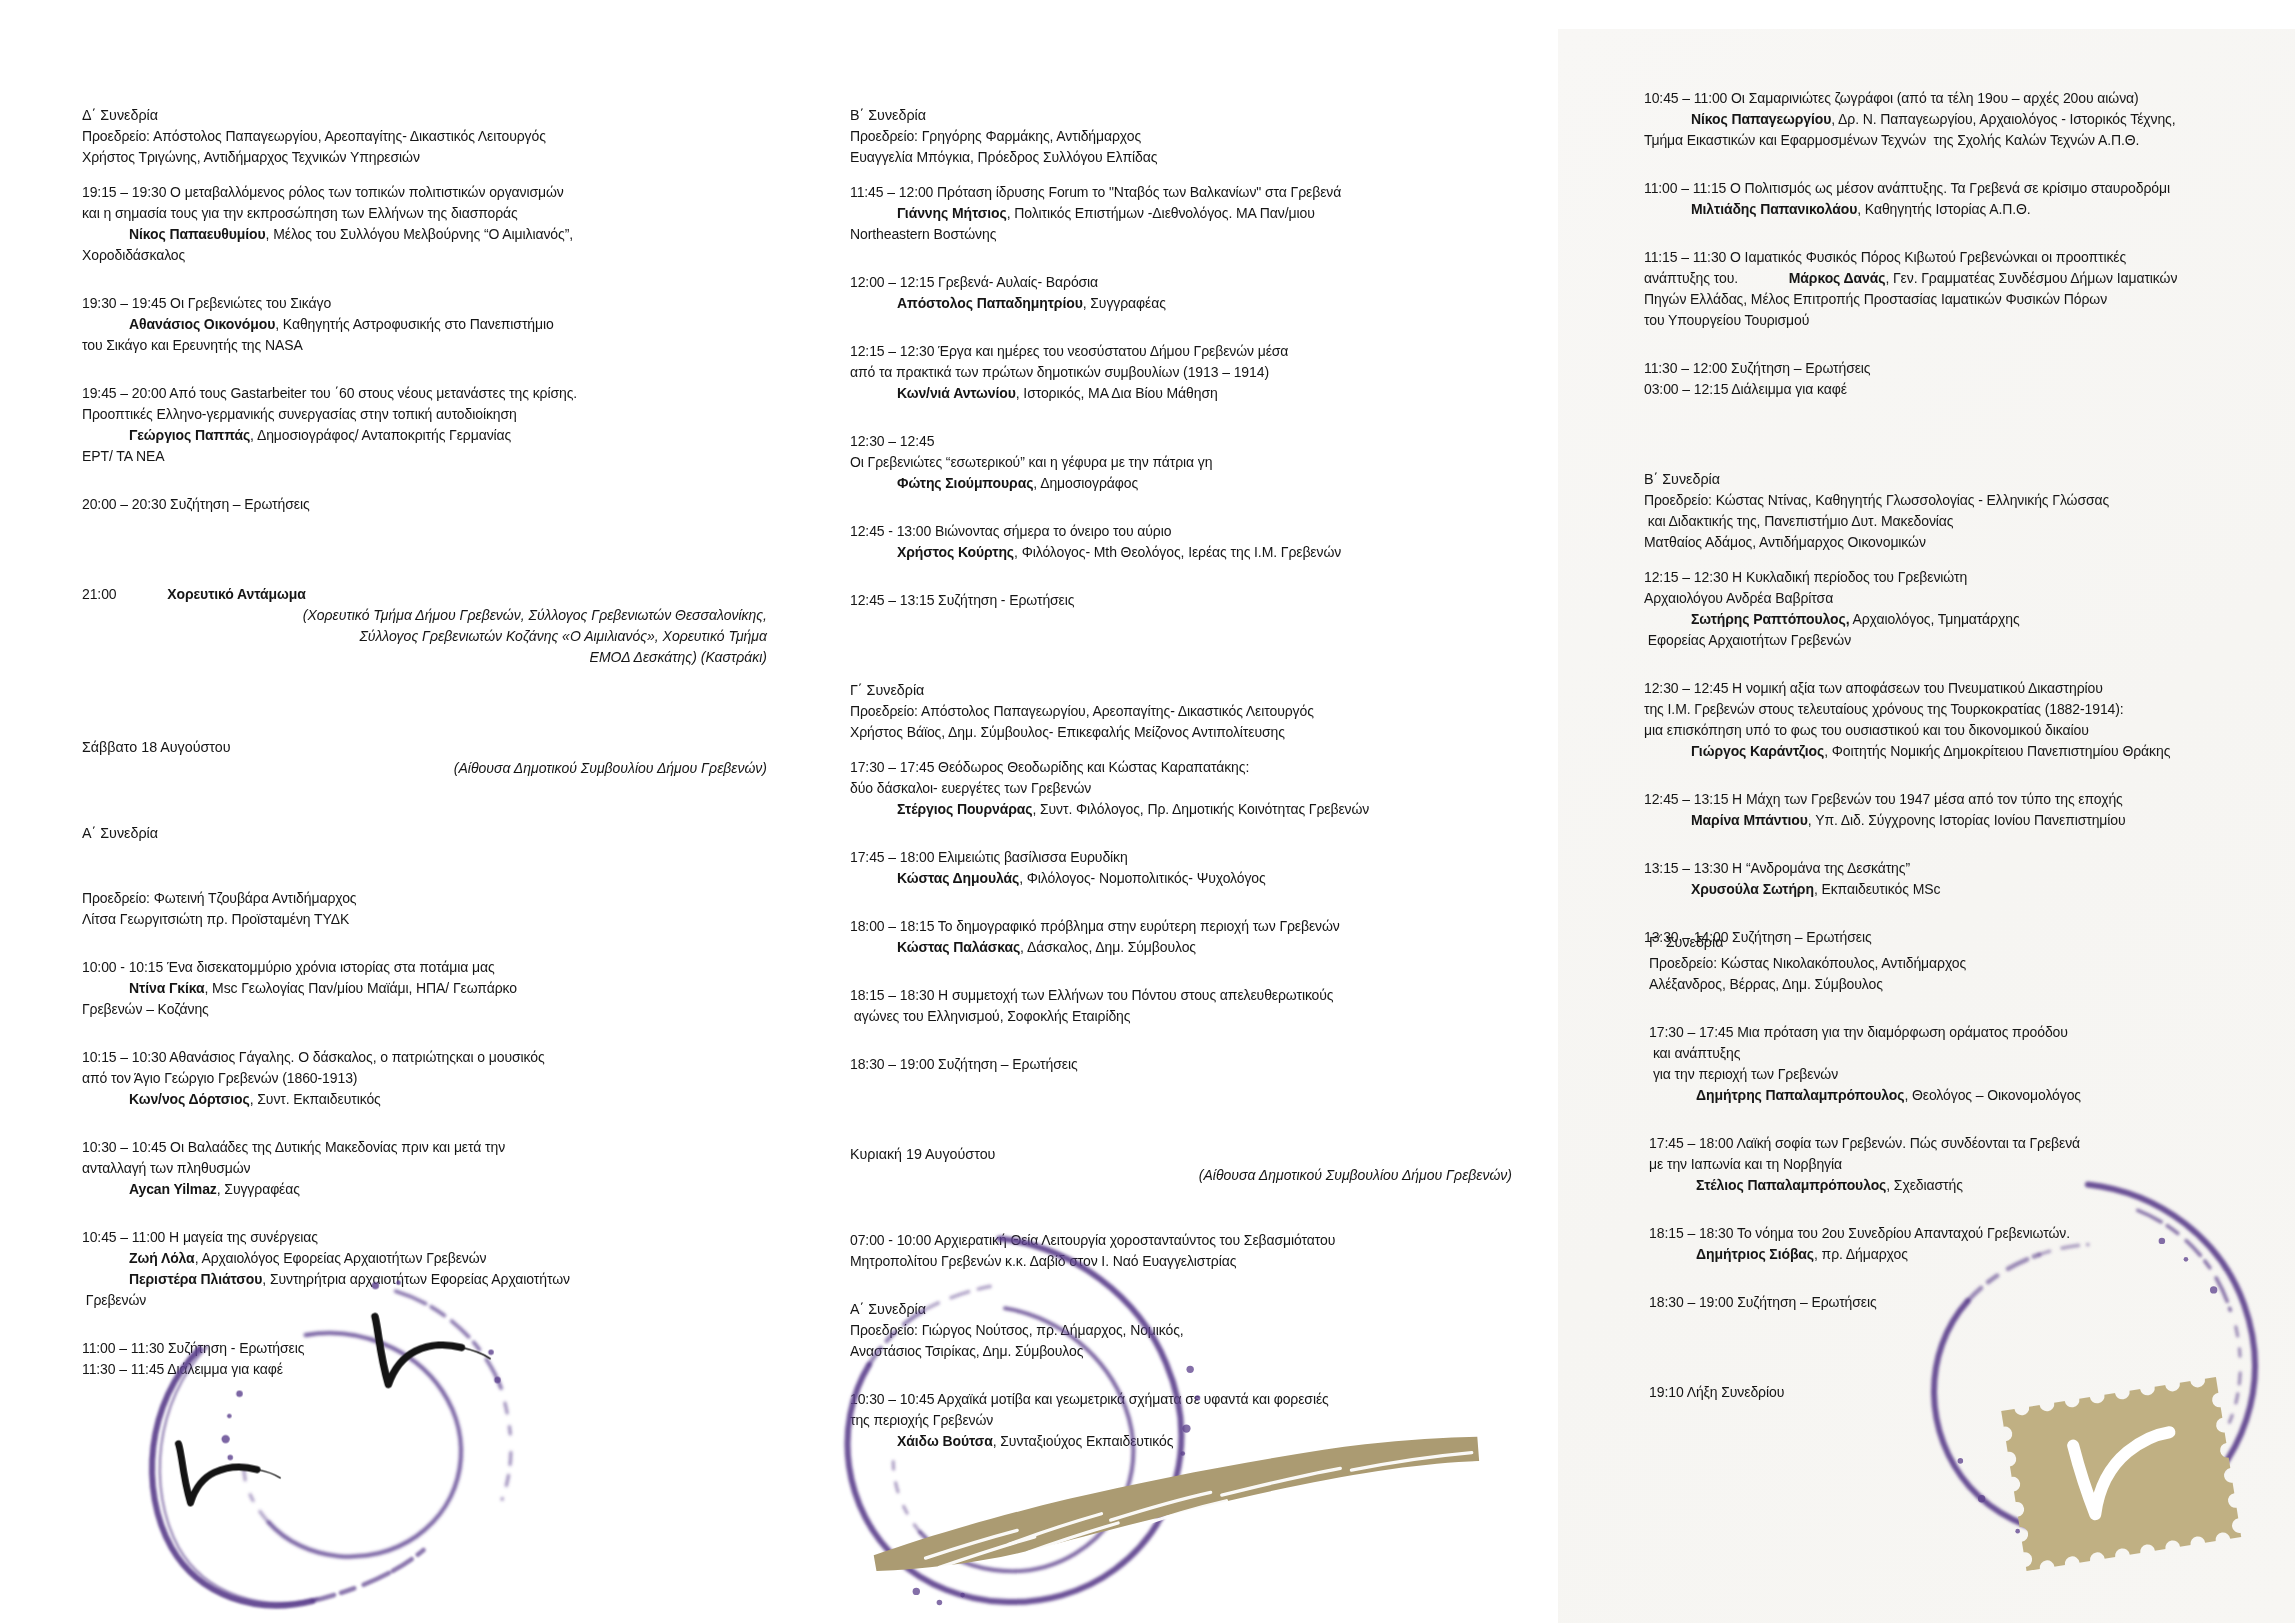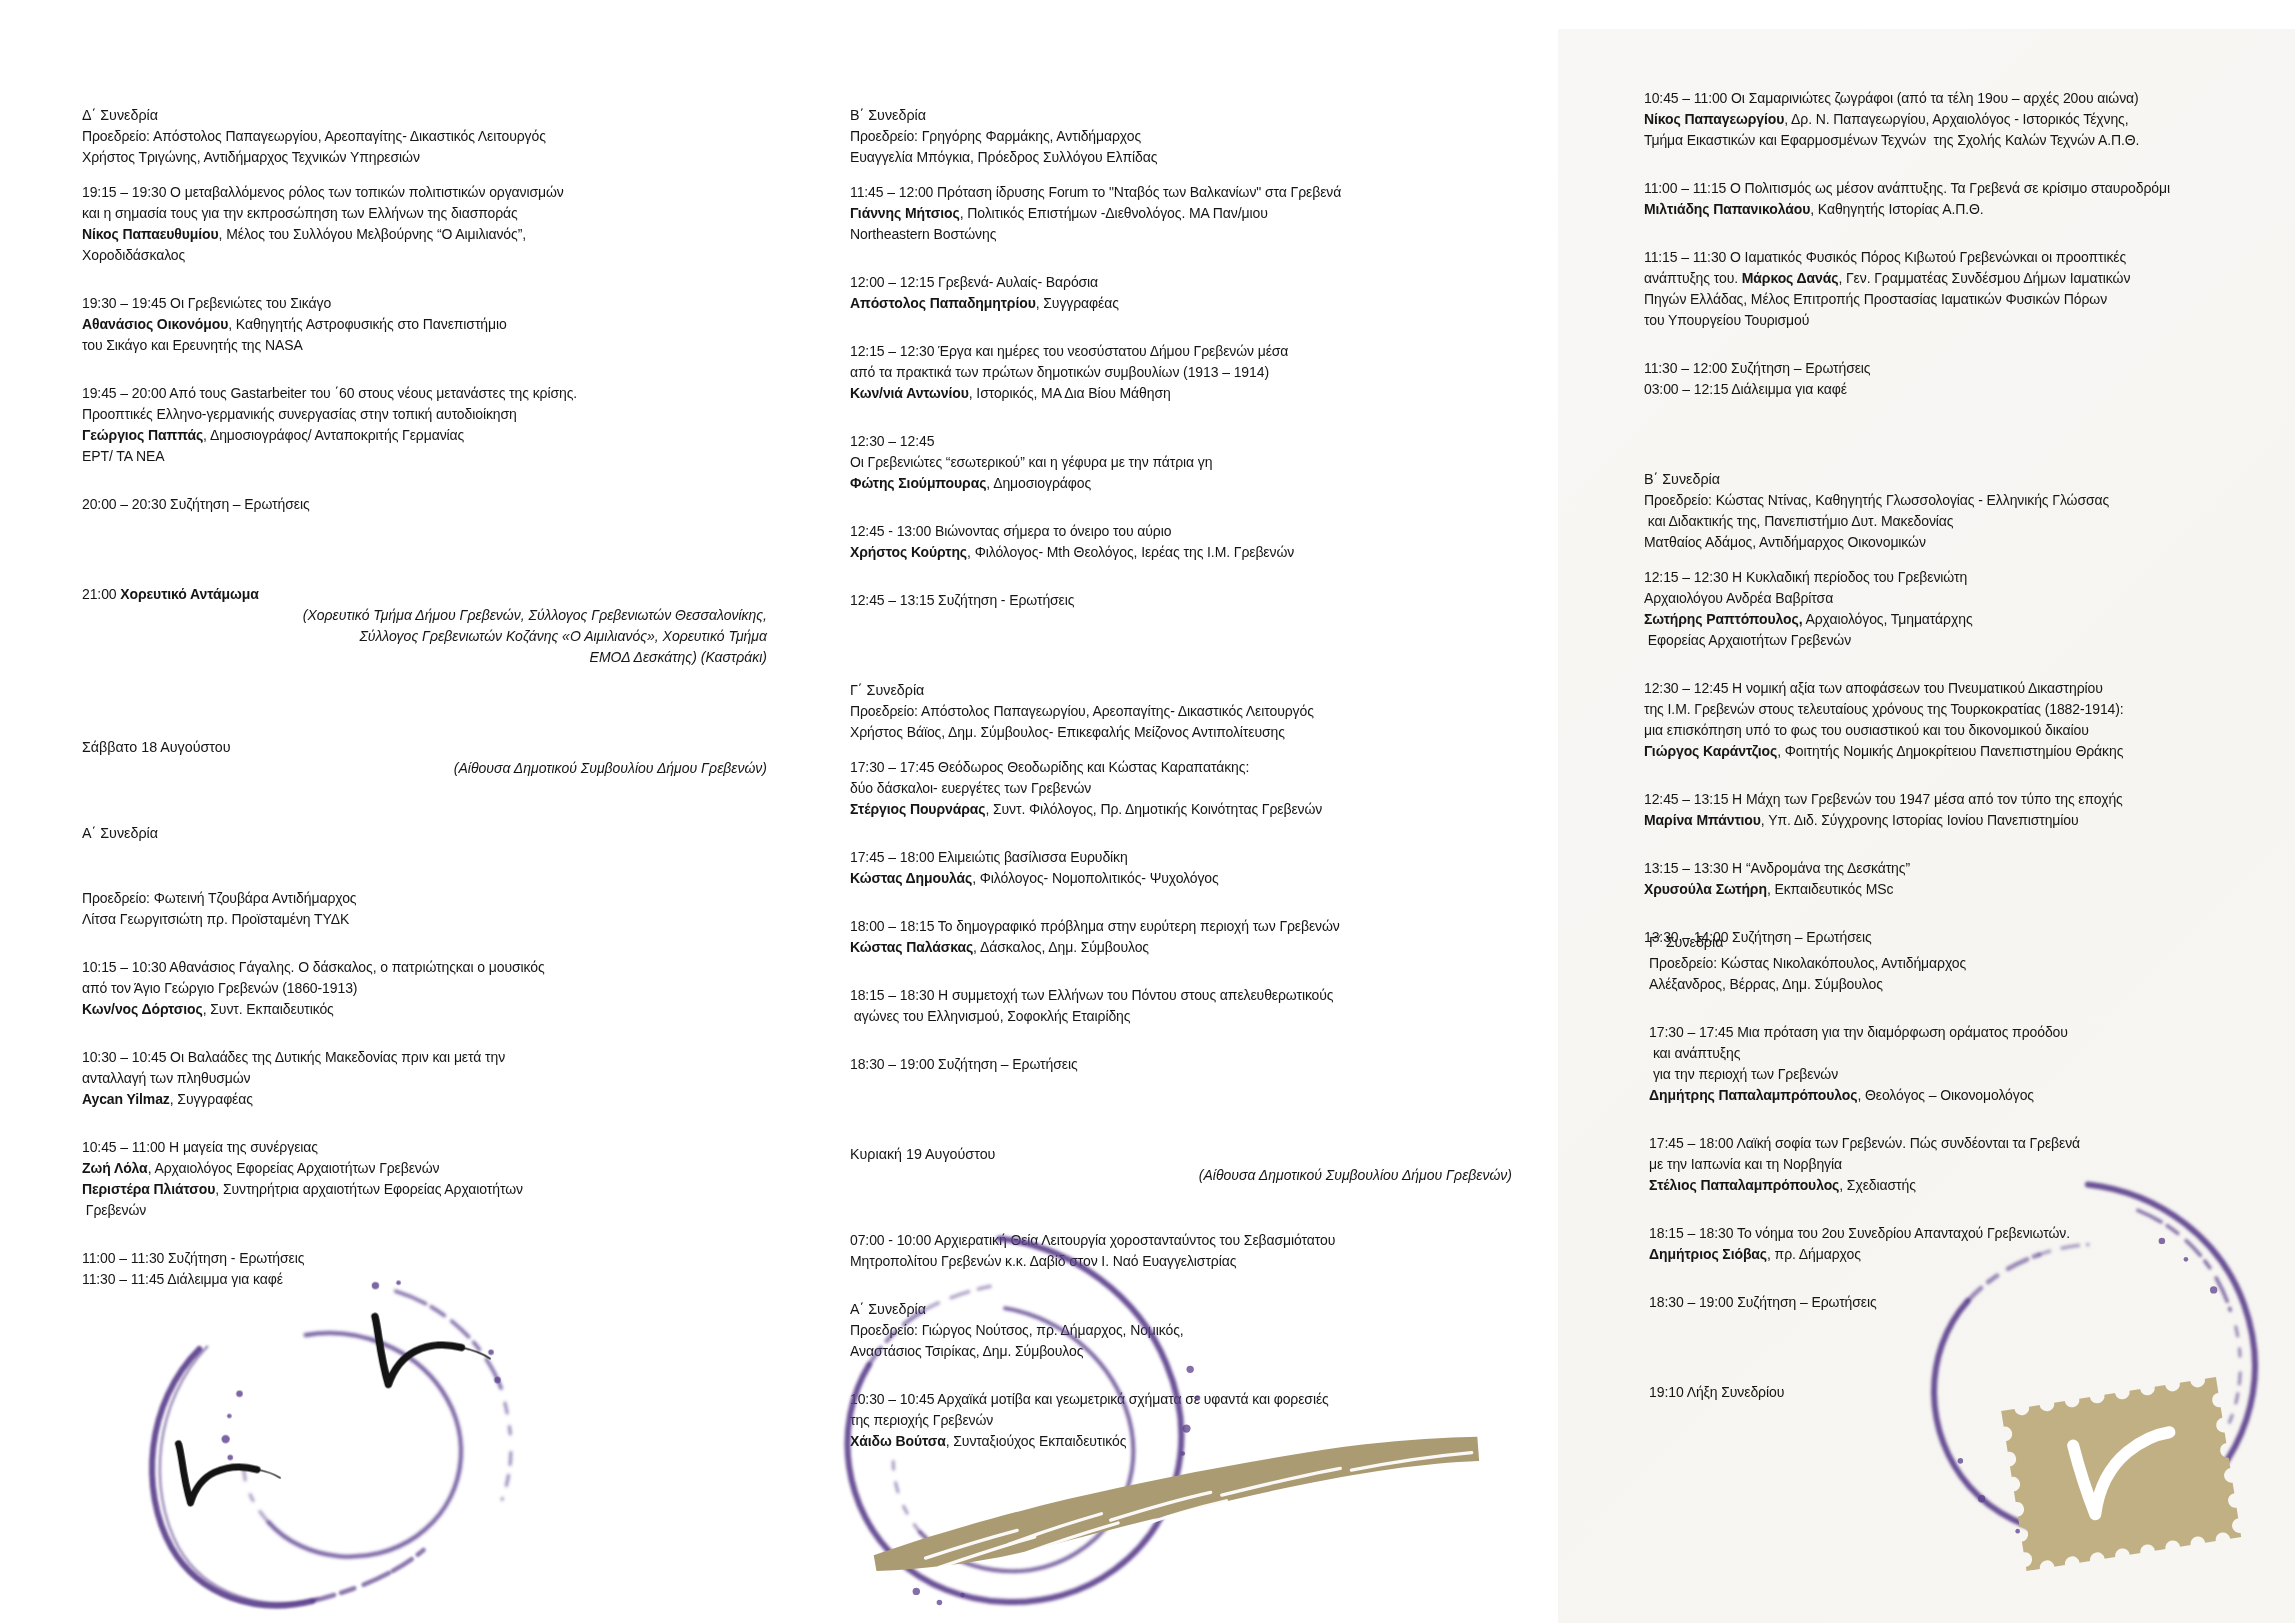--- a/index.html
+++ b/index.html
@@ -33,21 +33,21 @@
 
   p.l{
     margin:0;
     font-size:14px;
     line-height:21px;
     letter-spacing:-0.1px;
     white-space:pre-wrap;
   }
   .hd{font-weight:normal;font-size:14.3px;line-height:21px;margin:0;}
   .it{font-style:italic;font-size:14px;line-height:21px;margin:0;text-align:right;}
-  b.nm{font-weight:bold;}
+  b.nm{font-weight:bold;margin-left:47px;}
   .ind{padding-left:5.1px;}
 
   
   .deco{position:absolute;pointer-events:none;}
   #deco-rings-left{left:118px;top:1231px;width:463px;height:393px;}
   #deco-rings-mid{left:722px;top:1222px;width:532px;height:402px;}
   #deco-brush{left:870px;top:1434px;width:611px;height:139px;}
   #deco-rings-right{left:1879px;top:1166px;width:416px;height:416px;}
   #deco-stamp{left:1994px;top:1365px;width:259px;height:222px;}
 </style>
@@ -104,20 +104,25 @@
 
     <div class="blk gap-xl">
       <p class="hd">Α΄ Συνεδρία</p>
     </div>
 
     <div class="blk">
       <p class="l">Προεδρείο: Φωτεινή Τζουβάρα Αντιδήμαρχος</p>
       <p class="l">Λίτσα Γεωργιτσιώτη πρ. Προϊσταμένη ΤΥΔΚ</p>
     </div>
 
+    <div class="blk">
+      <p class="l">10:00 - 10:15 Ένα δισεκατομμύριο χρόνια ιστορίας στα ποτάμια μας</p>
+      <p class="l"><b class="nm">Ντίνα Γκίκα</b><span>, Msc Γεωλογίας Παν/μίου Μαϊάμι, ΗΠΑ/ Γεωπάρκο</span></p>
+      <p class="l">Γρεβενών – Κοζάνης</p>
+    </div>
 
     <div class="blk">
       <p class="l">10:15 – 10:30 Αθανάσιος Γάγαλης. Ο δάσκαλος, ο πατριώτηςκαι ο μουσικός</p>
       <p class="l">από τον Άγιο Γεώργιο Γρεβενών (1860-1913)</p>
       <p class="l"><b class="nm">Κων/νος Δόρτσιος</b><span>, Συντ. Εκπαιδευτικός</span></p>
     </div>
 
     <div class="blk">
       <p class="l">10:30 – 10:45 Οι Βαλαάδες της Δυτικής Μακεδονίας πριν και μετά την</p>
       <p class="l">ανταλλαγή των πληθυσμών</p>

